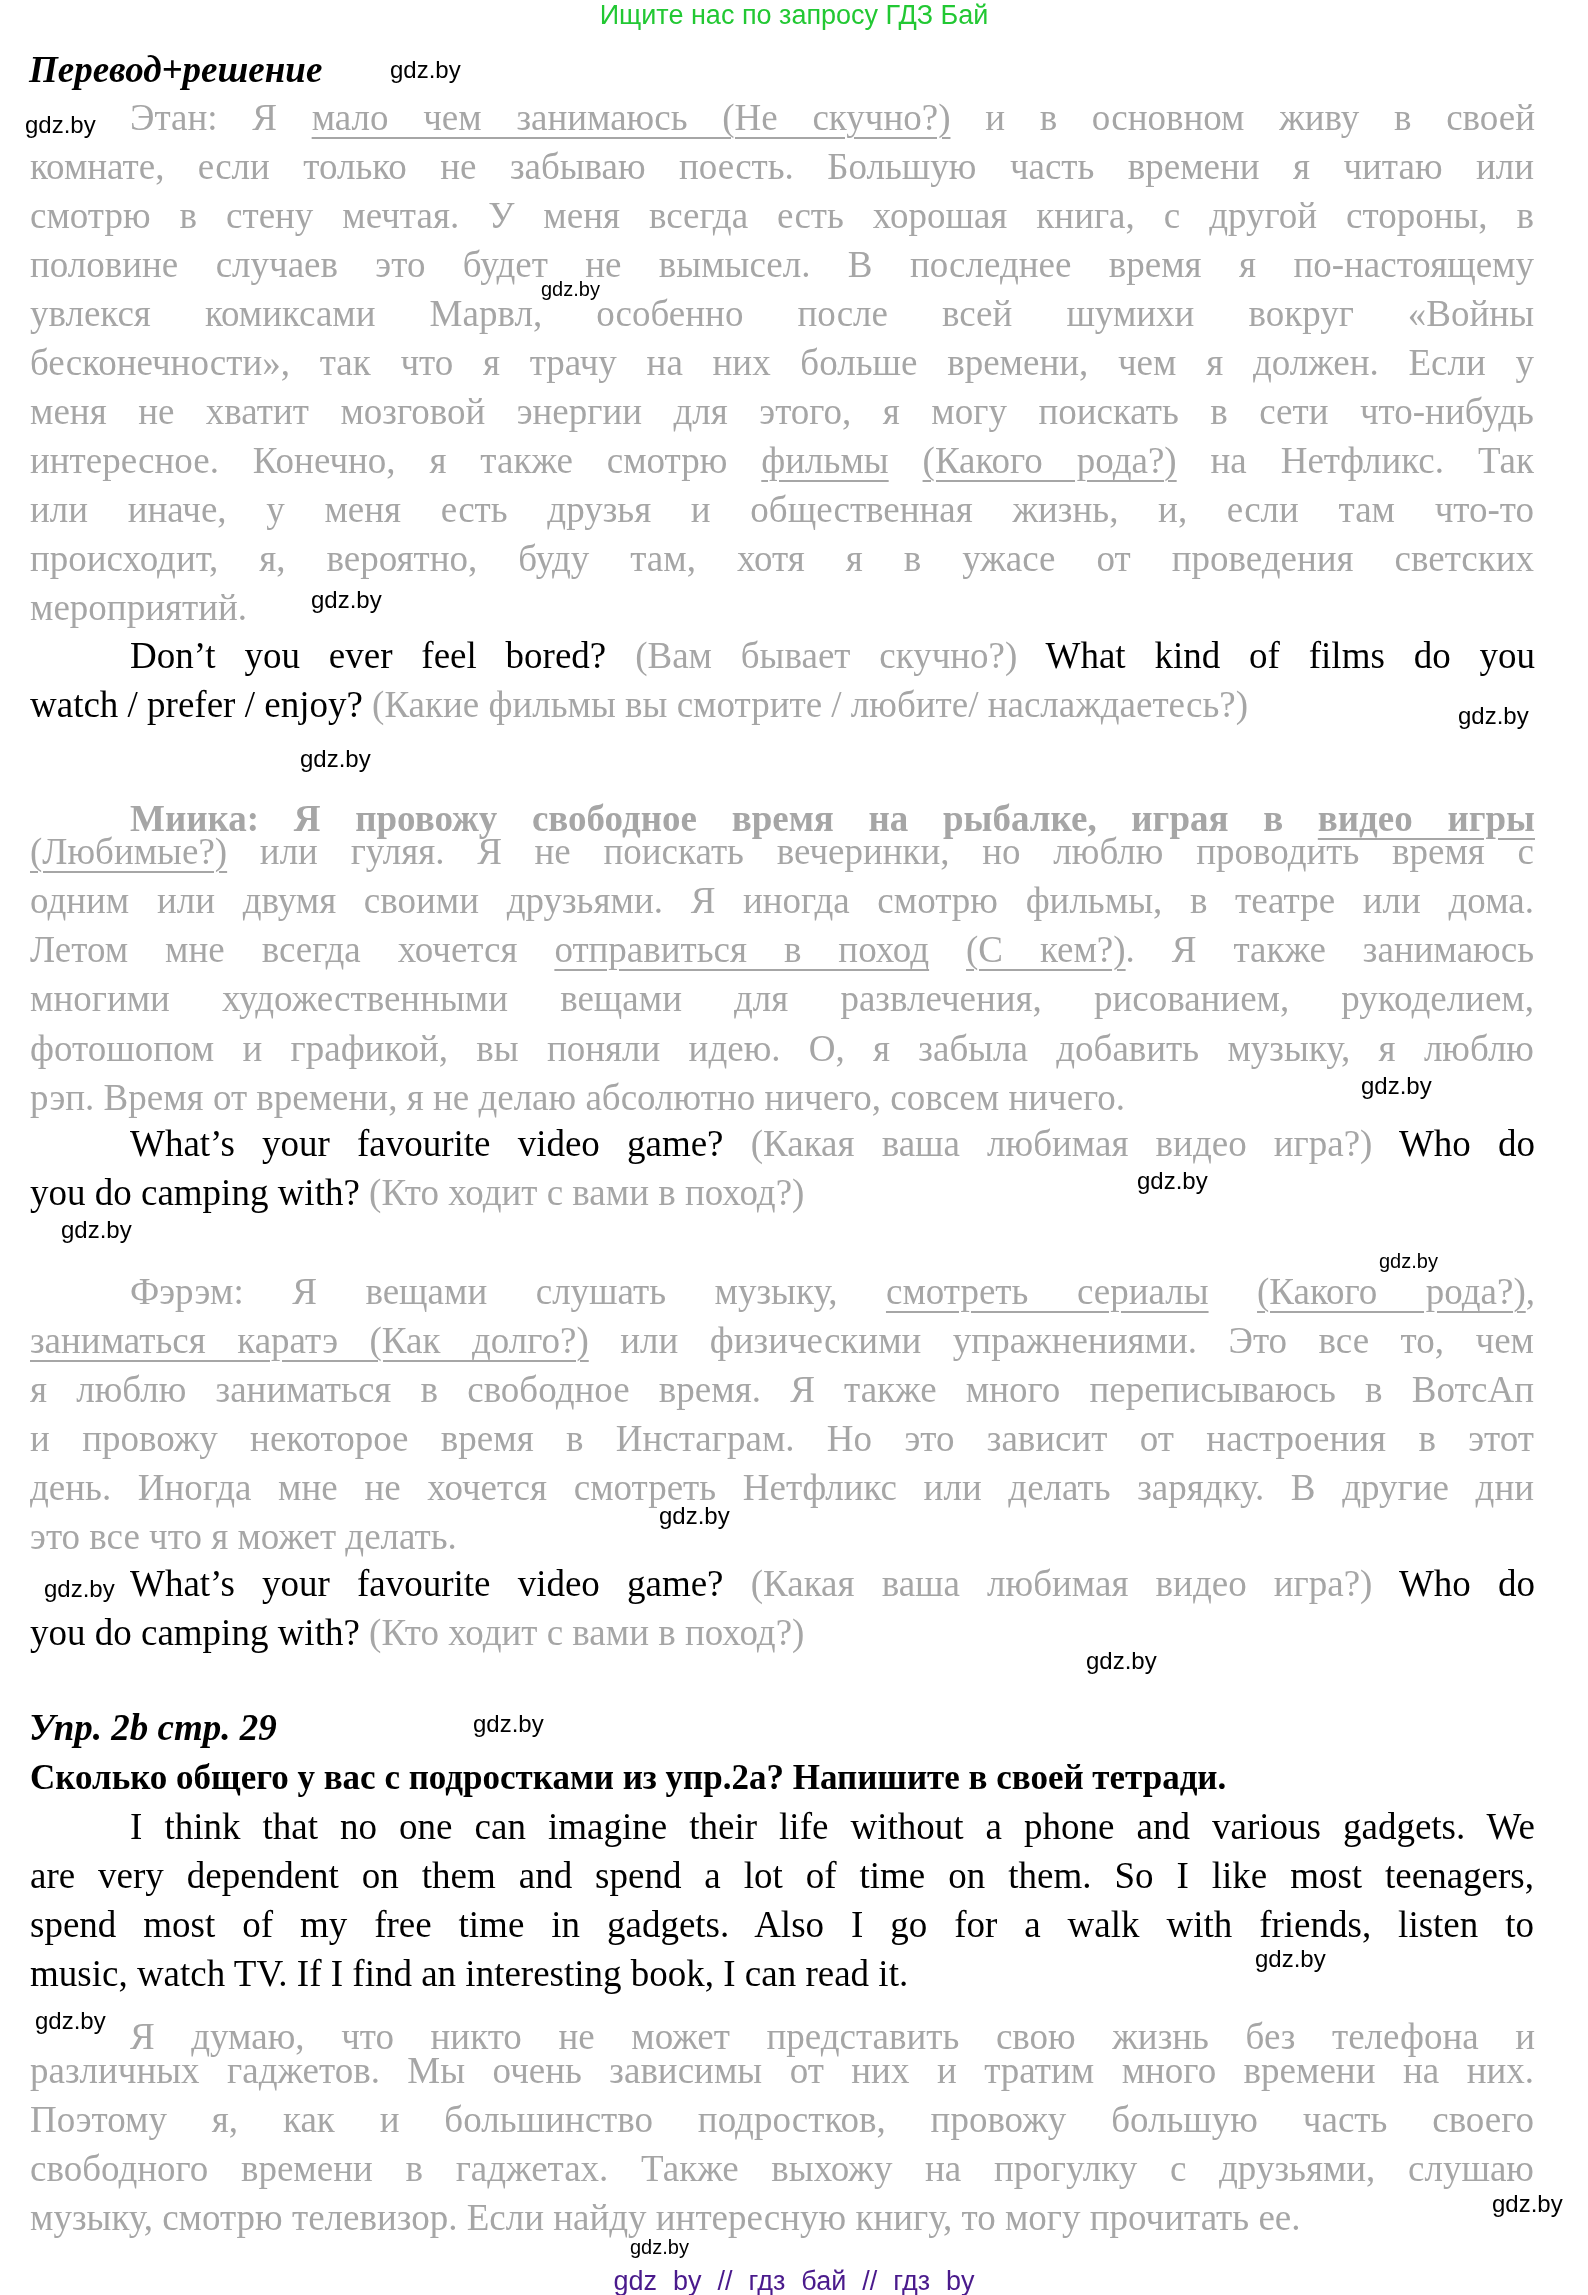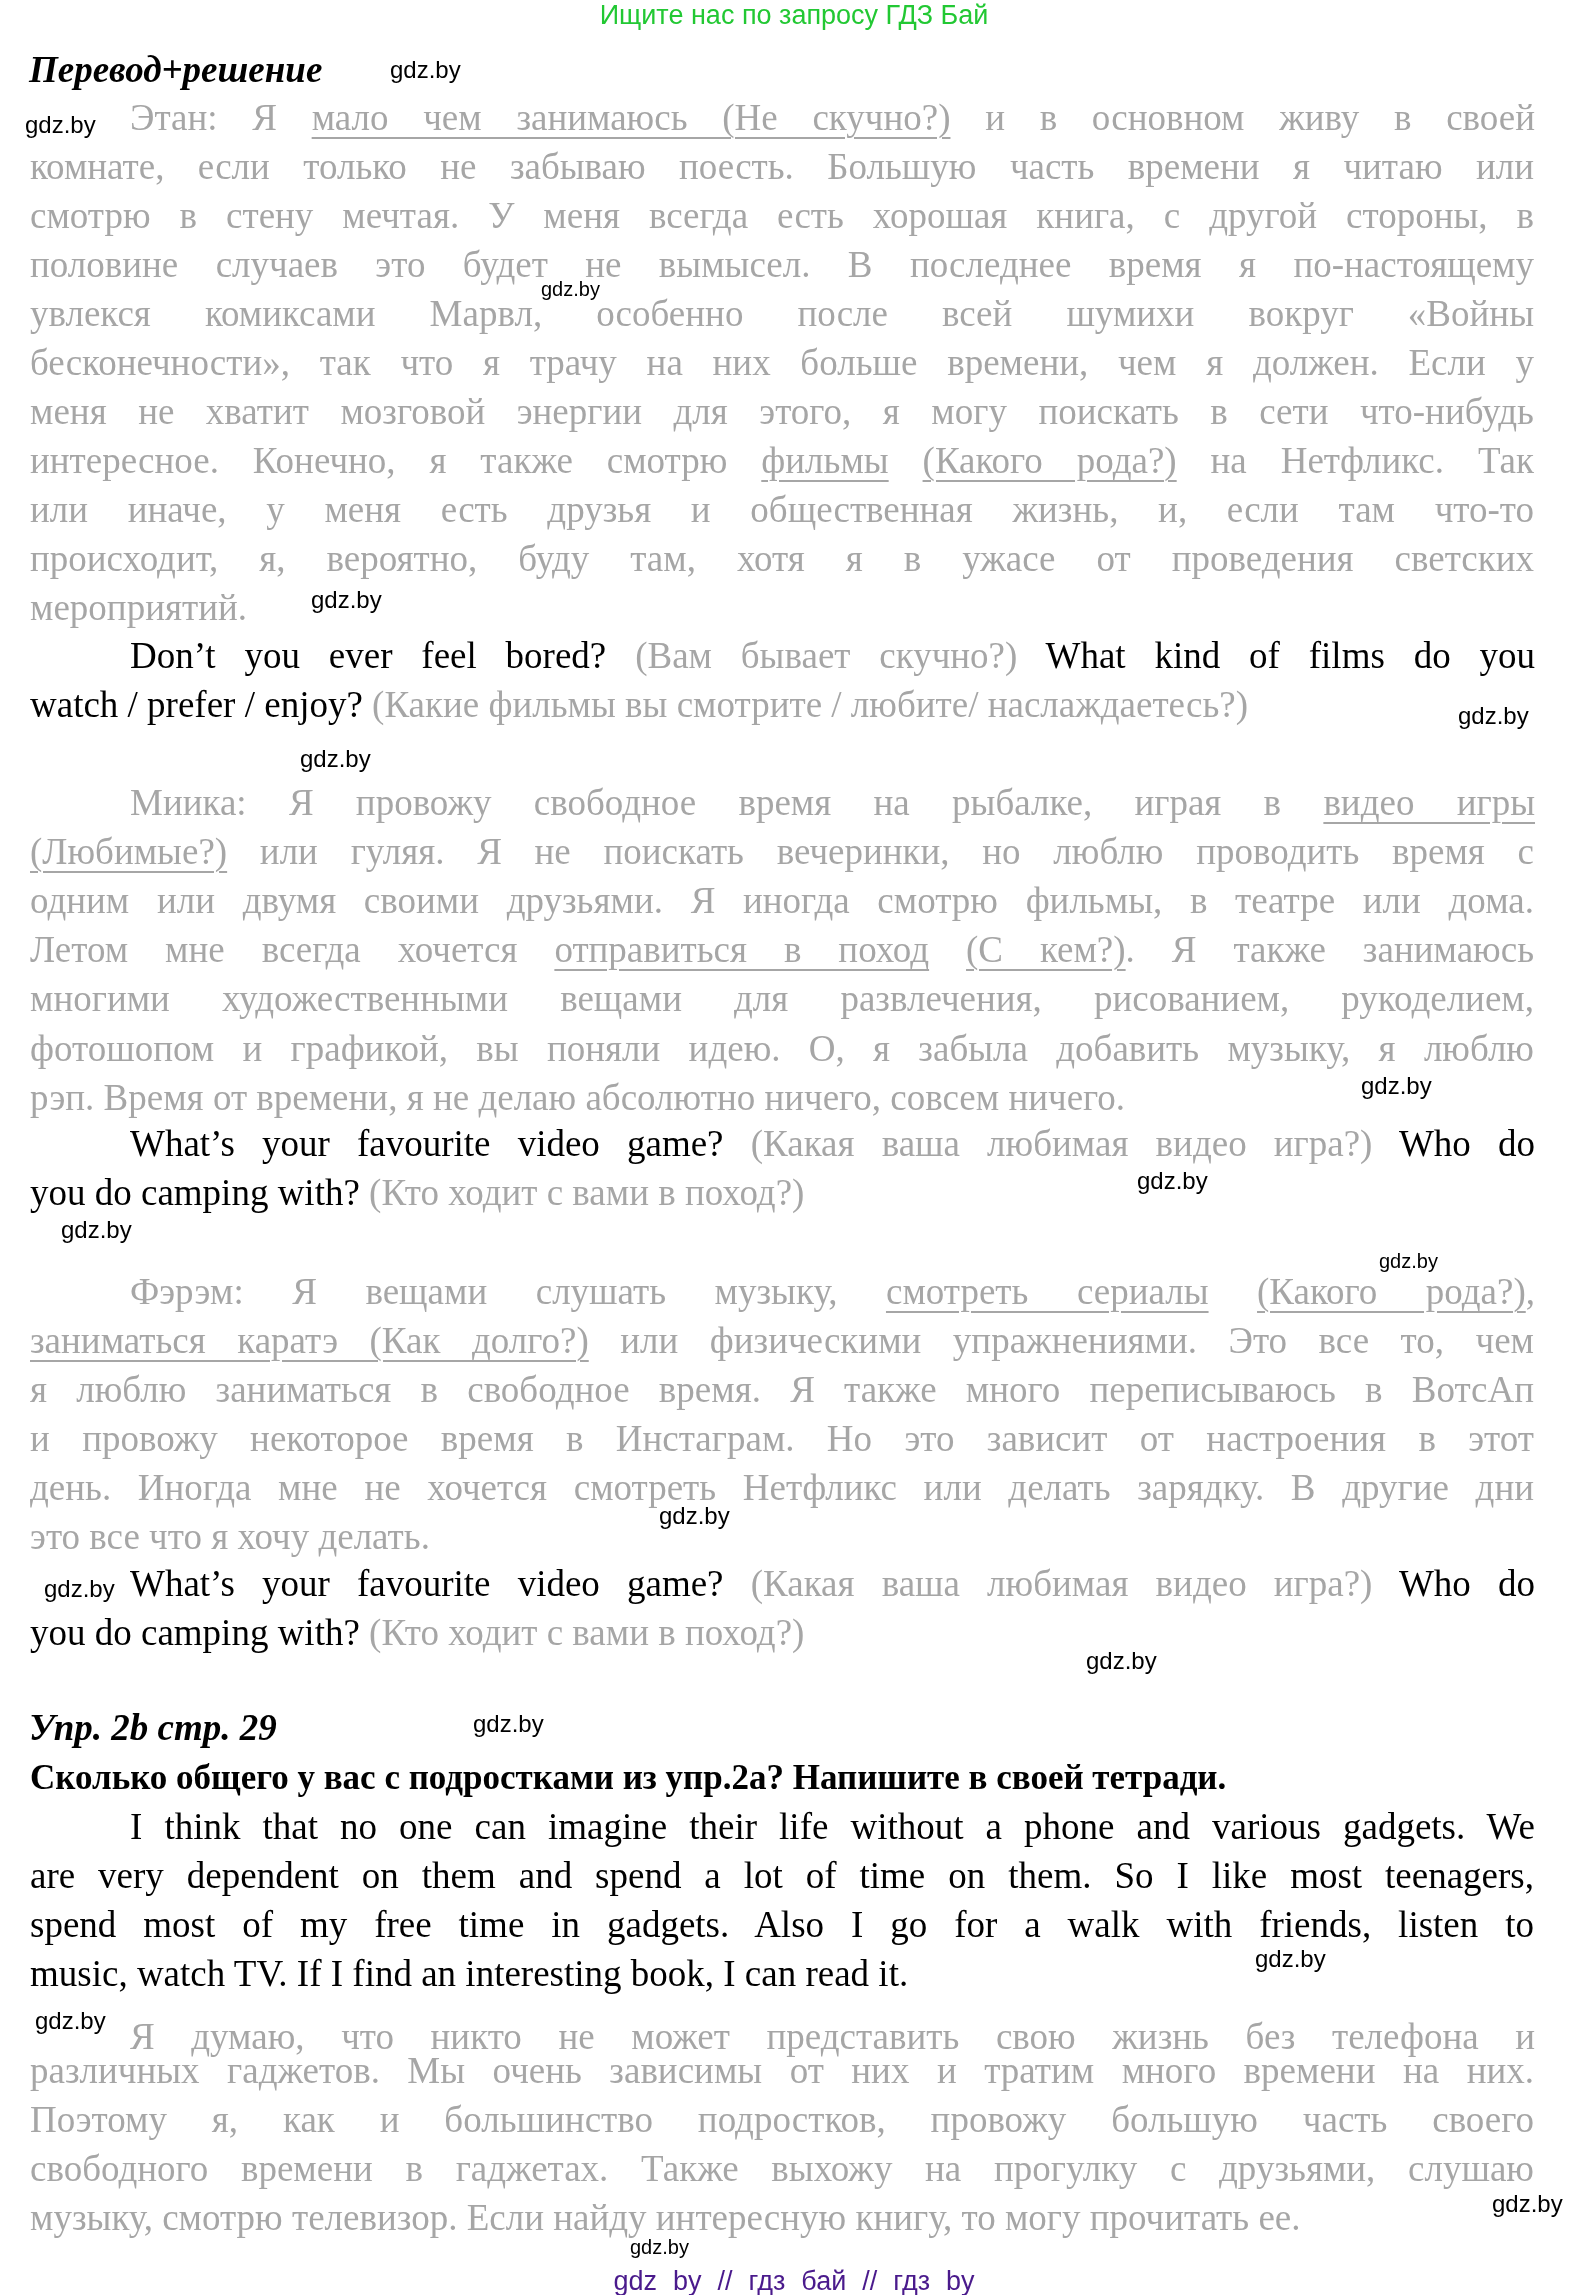--- a/index.html
+++ b/index.html
@@ -75,21 +75,21 @@
     </div>
     <div class="line indent" style="top: 631px;">
       <span class="line-inner"><span class="en">Don’t you ever feel bored? </span><span class="ru">(Вам бывает скучно?)</span><span class="en"> What kind of films do you</span></span>
     </div>
     <div class="line last" style="top: 680px;">
       <span class="line-inner"><span class="en">watch / prefer / enjoy? </span><span class="ru">(Какие фильмы вы смотрите / любите/ наслаждаетесь?)</span></span>
     </div>
   </div>
 
 <div id="miika">
-    <div class="line indent" style="top: 778px;">
+    <div class="line indent" style="top: 794px; font-weight: bold;">
       <span class="line-inner"><span class="ru">Миика: Я провожу свободное время на рыбалке, играя в </span><span class="ru ul">видео игры</span></span>
     </div>
     <div class="line" style="top: 827px;">
       <span class="line-inner"><span class="ru ul">(Любимые?)</span><span class="ru"> или гуляя. Я не поискать вечеринки, но люблю проводить время с</span></span>
     </div>
     <div class="line" style="top: 876px;">
       <span class="line-inner"><span class="ru">одним или двумя своими друзьями. Я иногда смотрю фильмы, в театре или дома.</span></span>
     </div>
     <div class="line" style="top: 925px;">
       <span class="line-inner"><span class="ru">Летом мне всегда хочется </span><span class="ru ul">отправиться в поход</span><span class="ru"> </span><span class="ru ul">(С кем?)</span><span class="ru">. Я также занимаюсь</span></span>
@@ -121,21 +121,21 @@
     <div class="line" style="top: 1365px;">
       <span class="line-inner"><span class="ru">я люблю заниматься в свободное время. Я также много переписываюсь в ВотсАп</span></span>
     </div>
     <div class="line" style="top: 1414px;">
       <span class="line-inner"><span class="ru">и провожу некоторое время в Инстаграм. Но это зависит от настроения в этот</span></span>
     </div>
     <div class="line" style="top: 1463px;">
       <span class="line-inner"><span class="ru">день. Иногда мне не хочется смотреть Нетфликс или делать зарядку. В другие дни</span></span>
     </div>
     <div class="line last" style="top: 1512px;">
-      <span class="line-inner"><span class="ru">это все что я хочу делать.</span></span>
+      <span class="line-inner"><span class="ru">это все что я может делать.</span></span>
     </div>
     <div class="line indent" style="top: 1559px;">
       <span class="line-inner"><span class="en">What’s your favourite video game? </span><span class="ru">(Какая ваша любимая видео игра?)</span><span class="en"> Who do</span></span>
     </div>
     <div class="line last" style="top: 1608px;">
       <span class="line-inner"><span class="en">you do camping with? </span><span class="ru">(Кто ходит с вами в поход?)</span></span>
     </div>
   </div>
 
 <div class="wm" style="left:25px;top:112px;">gdz.by</div>

